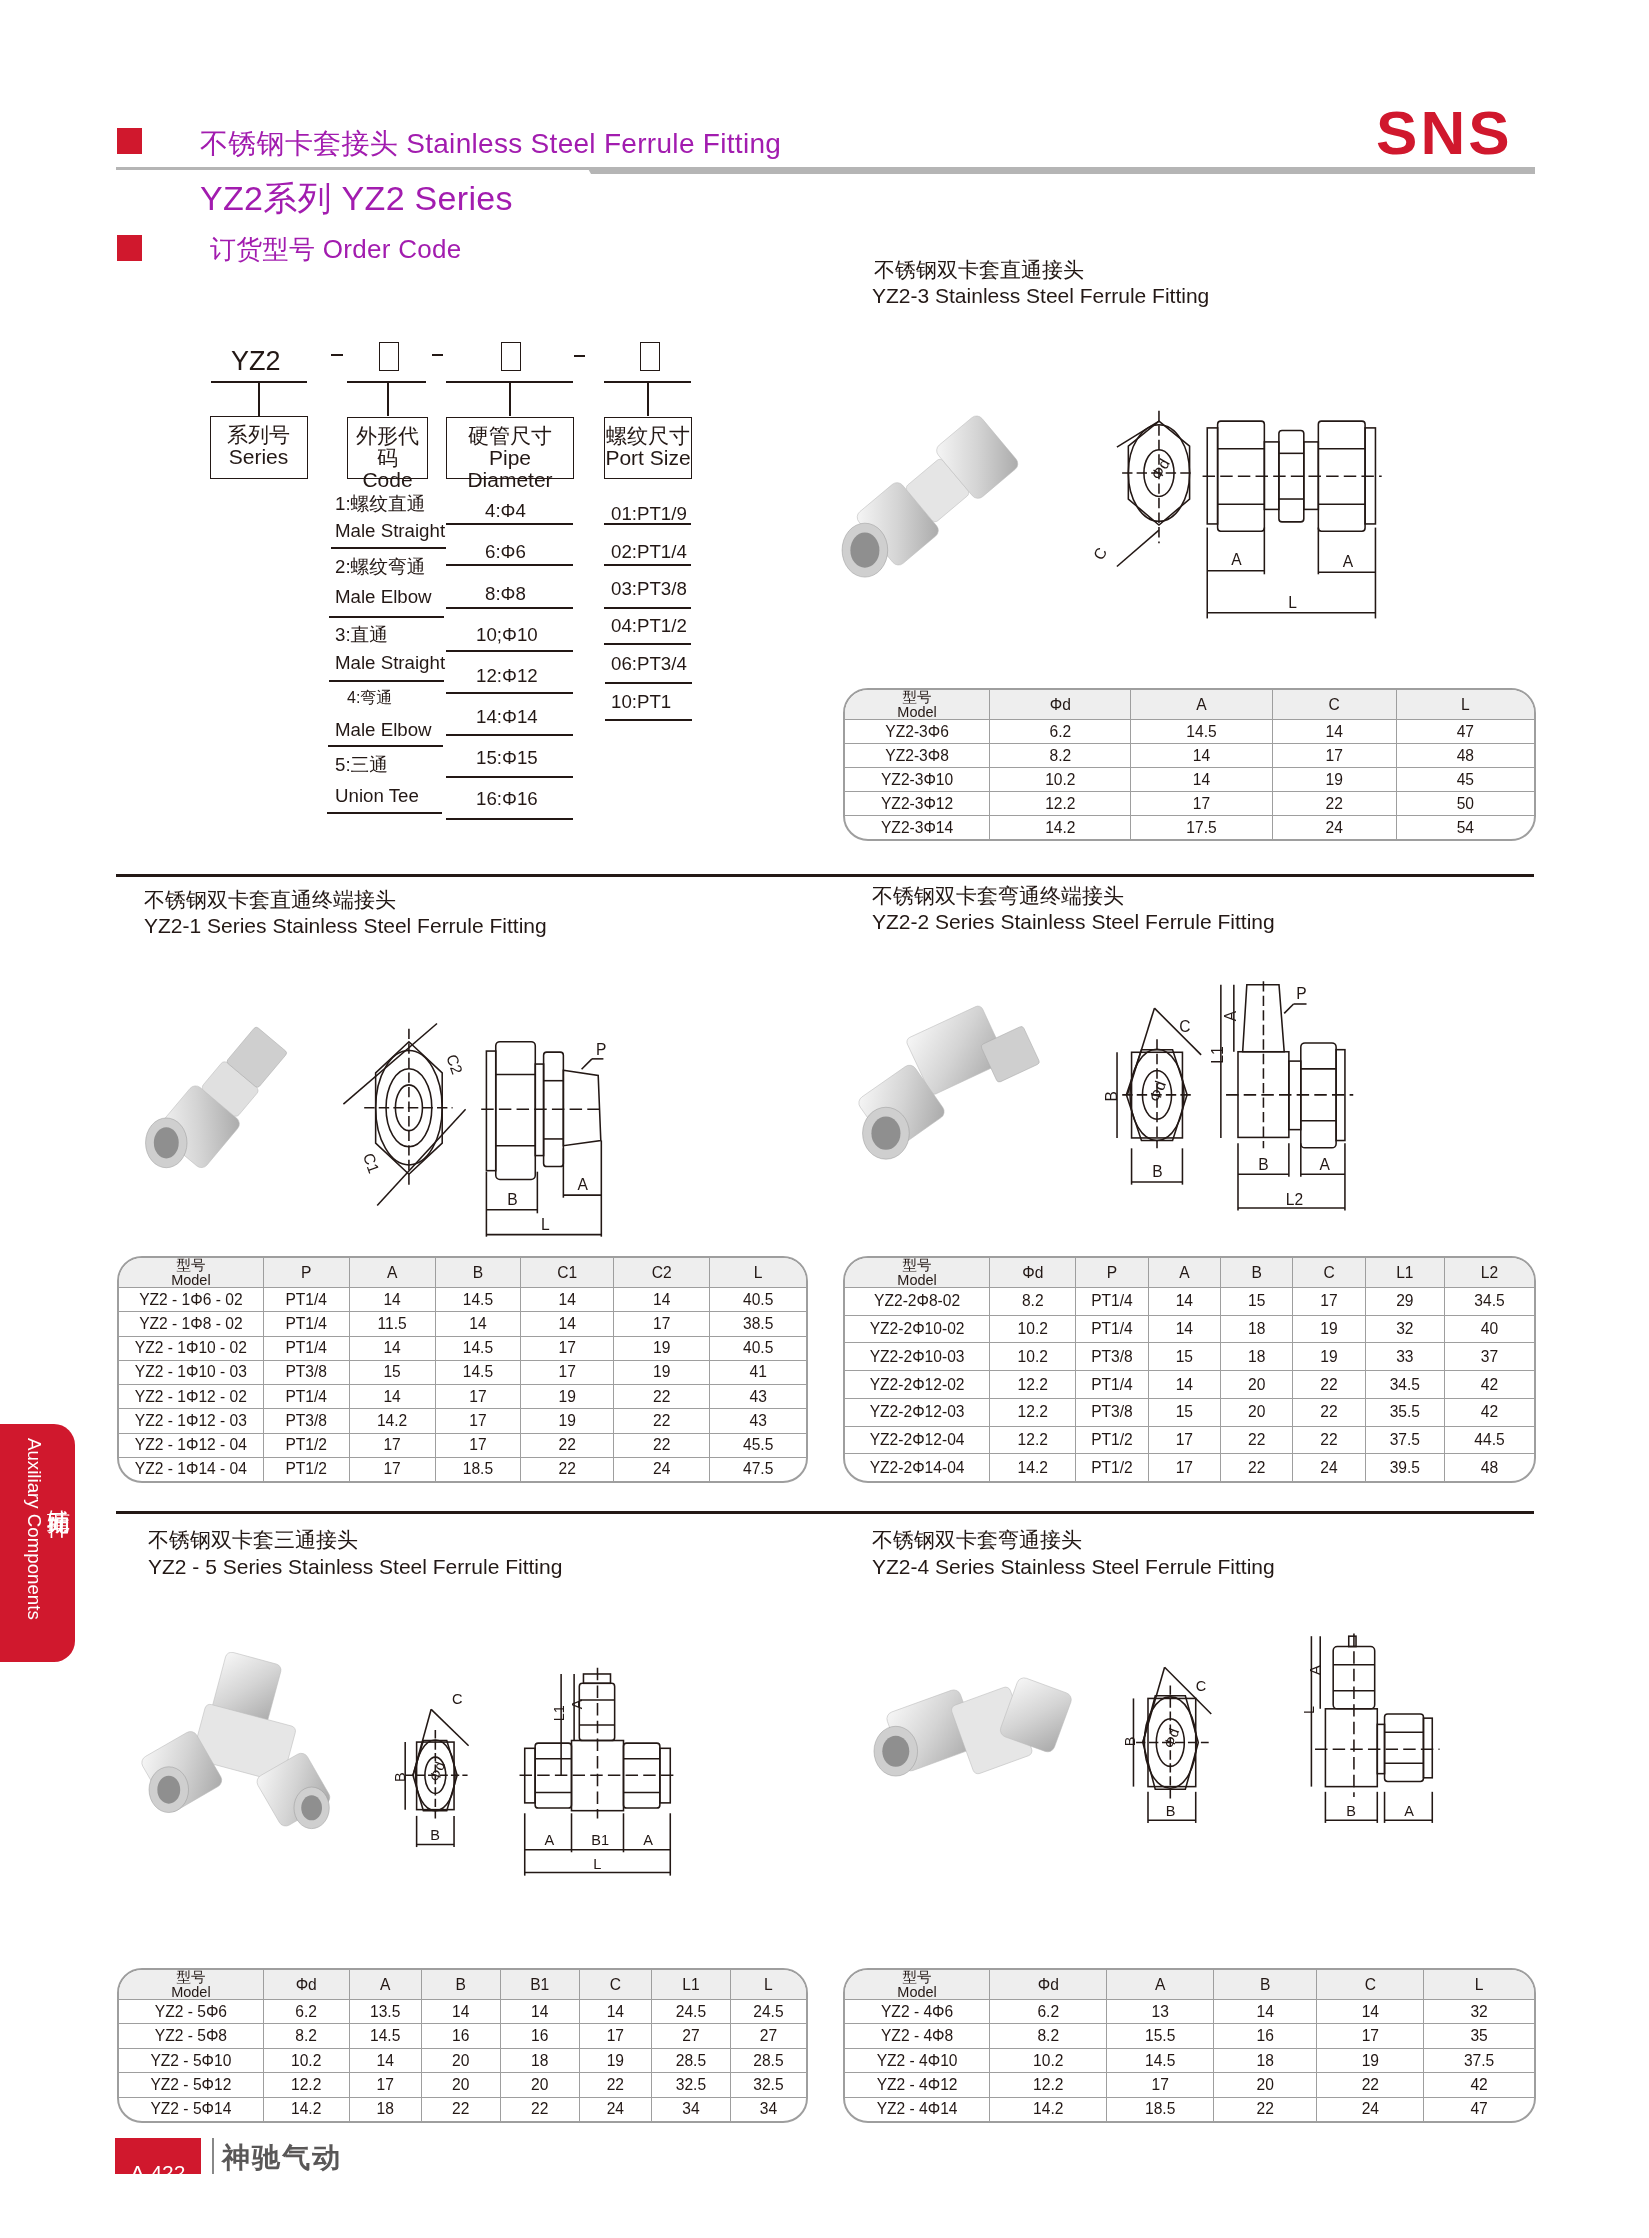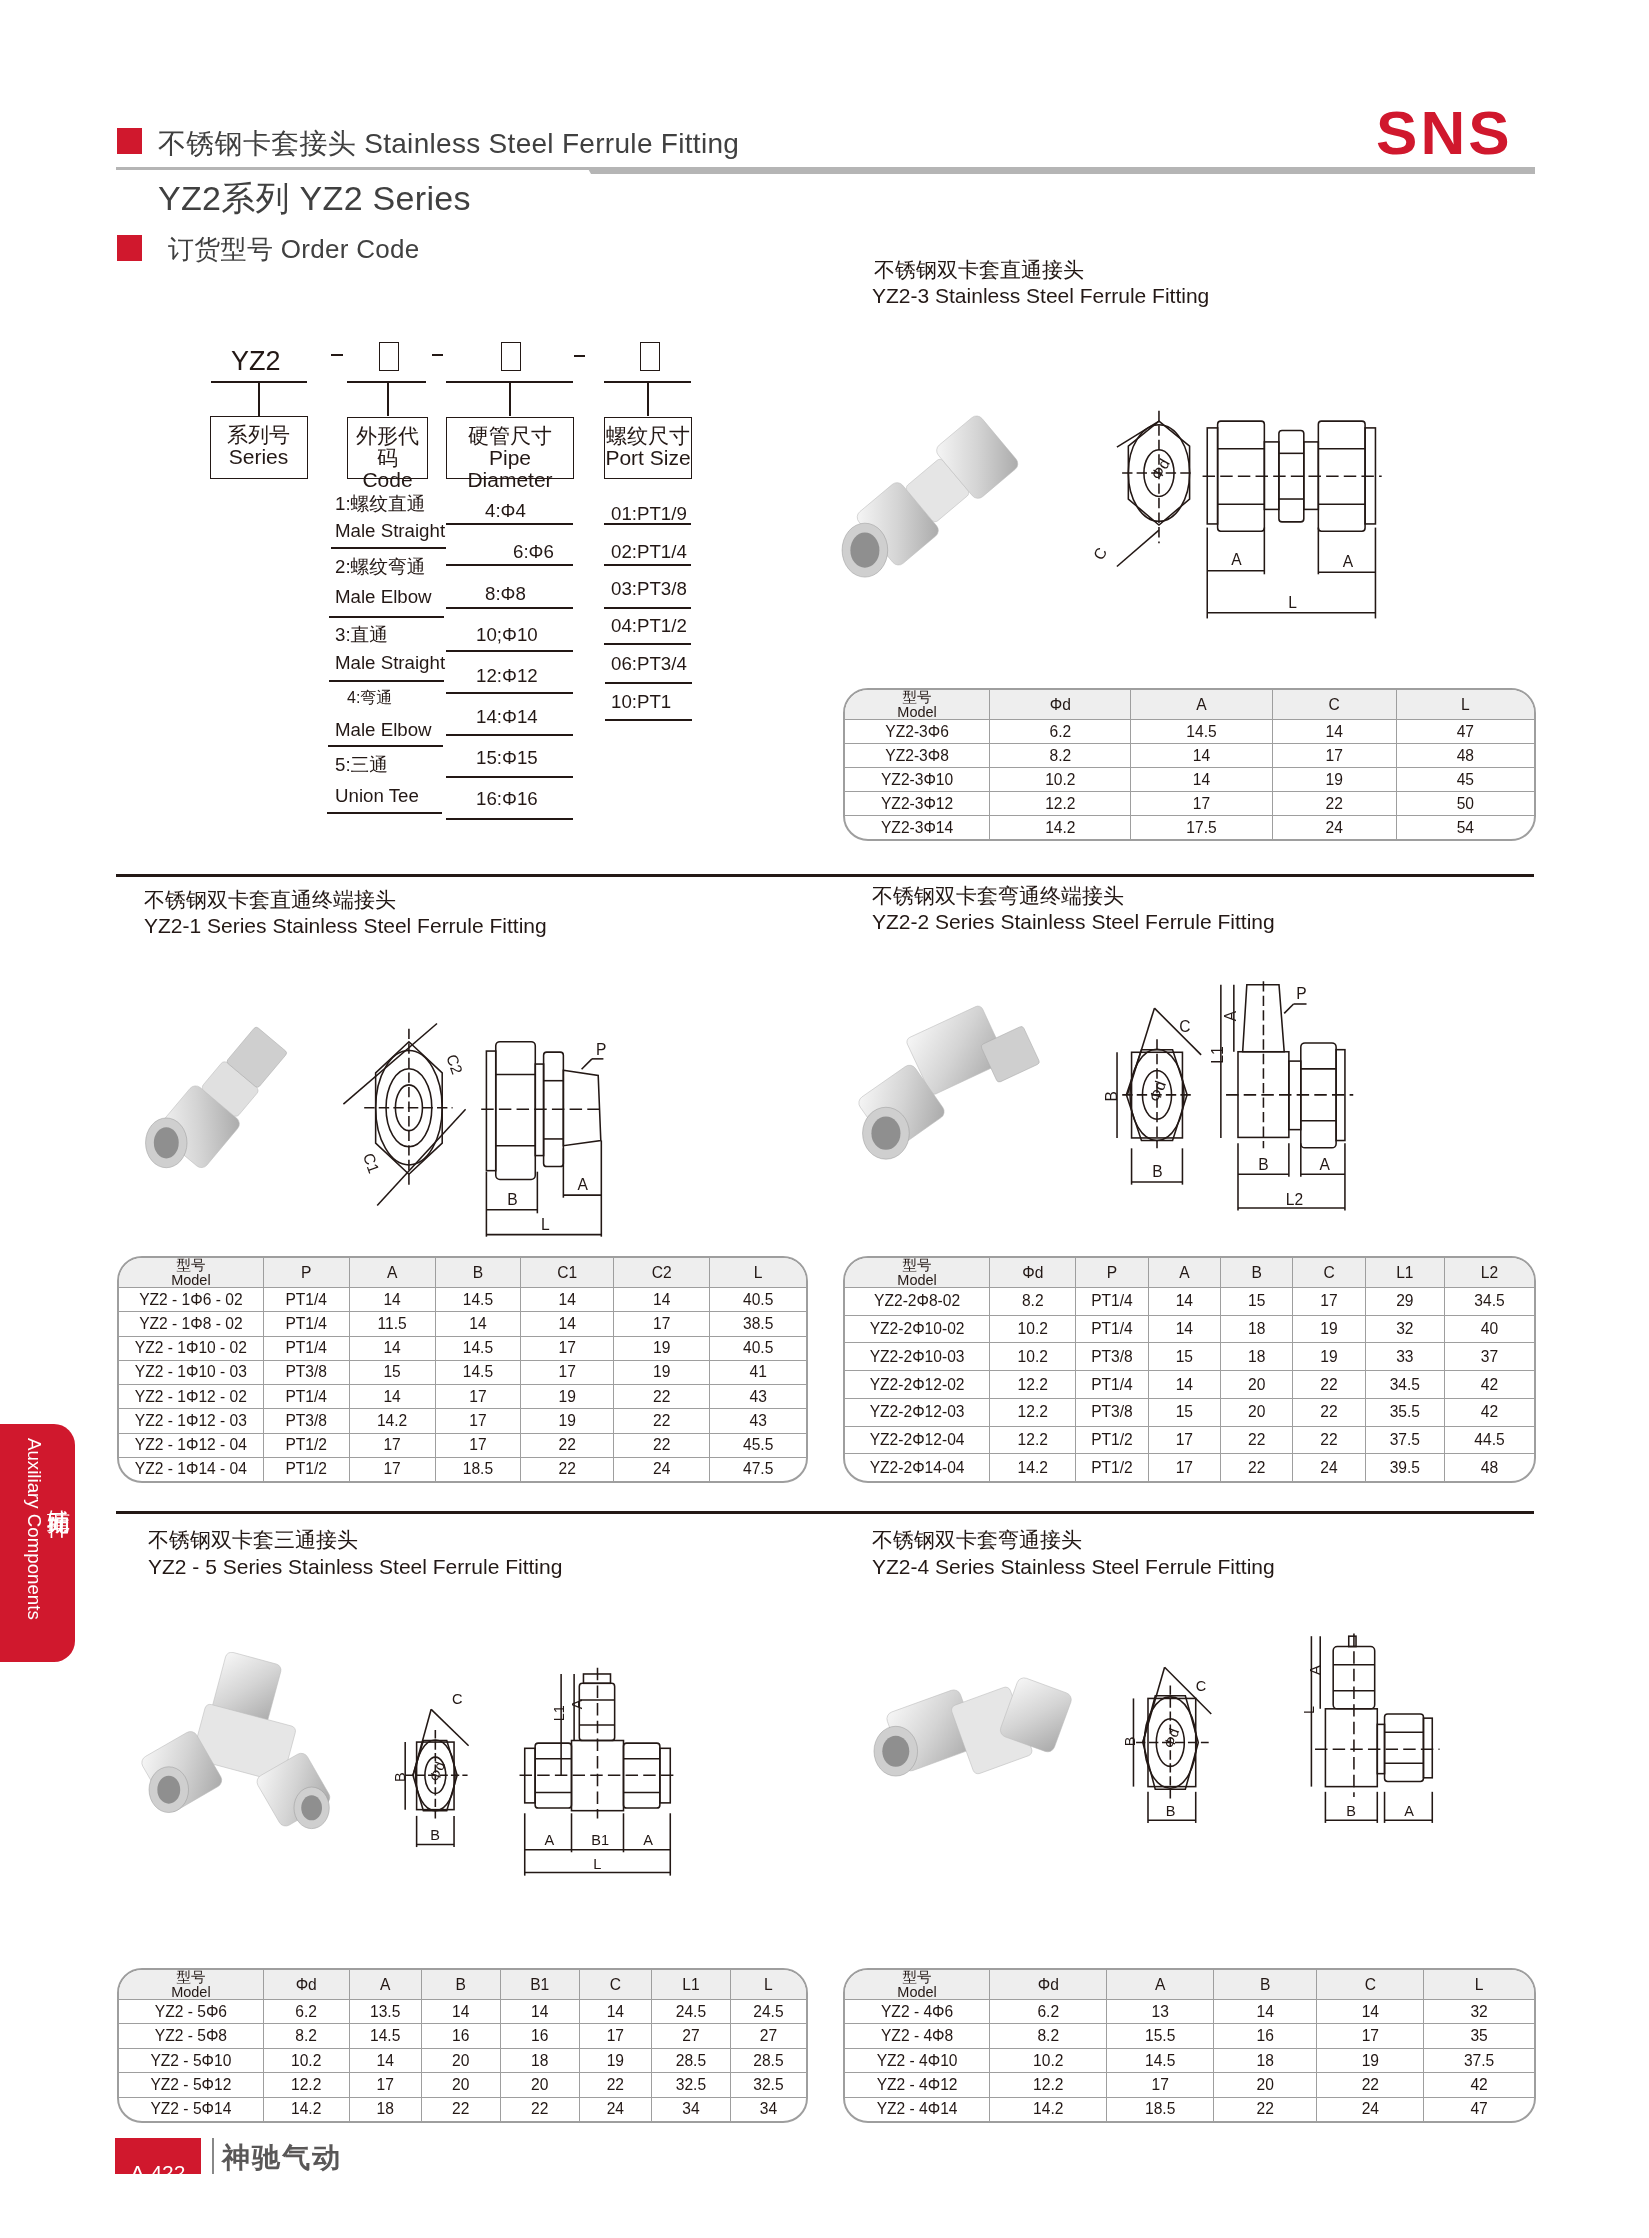--- a/index.html
+++ b/index.html
@@ -2,21 +2,21 @@
 <html style="font-size:8.3px"><head>
 <meta charset="utf-8">
 <style>
   * { box-sizing: border-box; margin: 0; padding: 0; }
   html, body { width: 1650px; height: 2239px; background: #ffffff; overflow: hidden; }
   body { position: relative; font-family: "Liberation Sans", "DejaVu Sans", sans-serif; color: #231815; }
   .abs { position: absolute; }
 
   
   .red-square { position: absolute; width: 25px; height: 26px; background: #d0182d; }
-  .h-title { position: absolute; font-size: 28px; letter-spacing: 0.3px; white-space: nowrap; color: #404040; }
+  .h-title { position: absolute; font-size: 28px; letter-spacing: 0.3px; white-space: nowrap; color: #a21caf; margin-left: 42px; }
   .header-rule { position: absolute; left: 116px; top: 167px; width: 1418px; height: 3.1px; background: #b5b5b5; }
   .header-rule-thick { position: absolute; left: 587px; top: 167px; width: 948px; height: 7.3px; background: #b5b5b5;
                        clip-path: polygon(0 0, 100% 0, 100% 100%, 4.2px 100%); }
   .logo { position: absolute; left: 1376px; top: 97px; font-size: 62px; font-weight: 900; color: #d0182d;
           font-family: "Liberation Sans", sans-serif; letter-spacing: 3.1px; }
 
   
   .oc-text { position: absolute; font-size: 17.7px; white-space: nowrap; color: #231815; line-height: 1; }
   .oc-line { position: absolute; background: #231815; }
   .oc-box { position: absolute; border: 1.6px solid #231815; text-align: center; font-size: 16.6px; line-height: 17.7px; padding-top: 3.1px; }
@@ -396,21 +396,21 @@
 
   <div class="oc-text" style="left:138px; top:183px; font-size:18.7px;">1:螺纹直通</div>
   <div class="oc-text" style="left:138px; top:210px; font-size:18.7px;">Male Straight</div>
   <div class="oc-line" style="left:134px; top:235px; width:115px; height:1.6px;"></div>
   <div class="oc-text" style="left:138px; top:246px; font-size:18.7px;">2:螺纹弯通</div>
   <div class="oc-text" style="left:138px; top:276px; font-size:18.7px;">Male Elbow</div>
   <div class="oc-line" style="left:132px; top:304px; width:115px; height:1.6px;"></div>
 
   <div class="oc-text" style="left:288px; top:190px; font-size:18.7px;">4:Φ4</div>
   <div class="oc-line" style="left:249px; top:211px; width:127px; height:1.6px;"></div>
-  <div class="oc-text" style="left:288px; top:231px; font-size:18.7px;margin-left:28px;">6:Φ6</div>
+  <div class="oc-text" style="left:288px; top:231px; font-size:18.7px;">6:Φ6</div>
   <div class="oc-line" style="left:249px; top:252px; width:127px; height:1.6px;"></div>
   <div class="oc-text" style="left:288px; top:273px; font-size:18.7px;">8:Φ8</div>
   <div class="oc-line" style="left:249px; top:295px; width:127px; height:1.6px;"></div>
 
   <div class="oc-text" style="left:414px; top:193px; font-size:18.7px;">01:PT1/9</div>
   <div class="oc-line" style="left:407px; top:211px; width:87px; height:1.6px;"></div>
   <div class="oc-text" style="left:414px; top:231px; font-size:18.7px;">02:PT1/4</div>
   <div class="oc-line" style="left:407px; top:252px; width:87px; height:1.6px;"></div>
   <div class="oc-text" style="left:414px; top:268px; font-size:18.7px;">03:PT3/8</div>
   <div class="oc-line" style="left:407px; top:295px; width:87px; height:1.6px;"></div>

